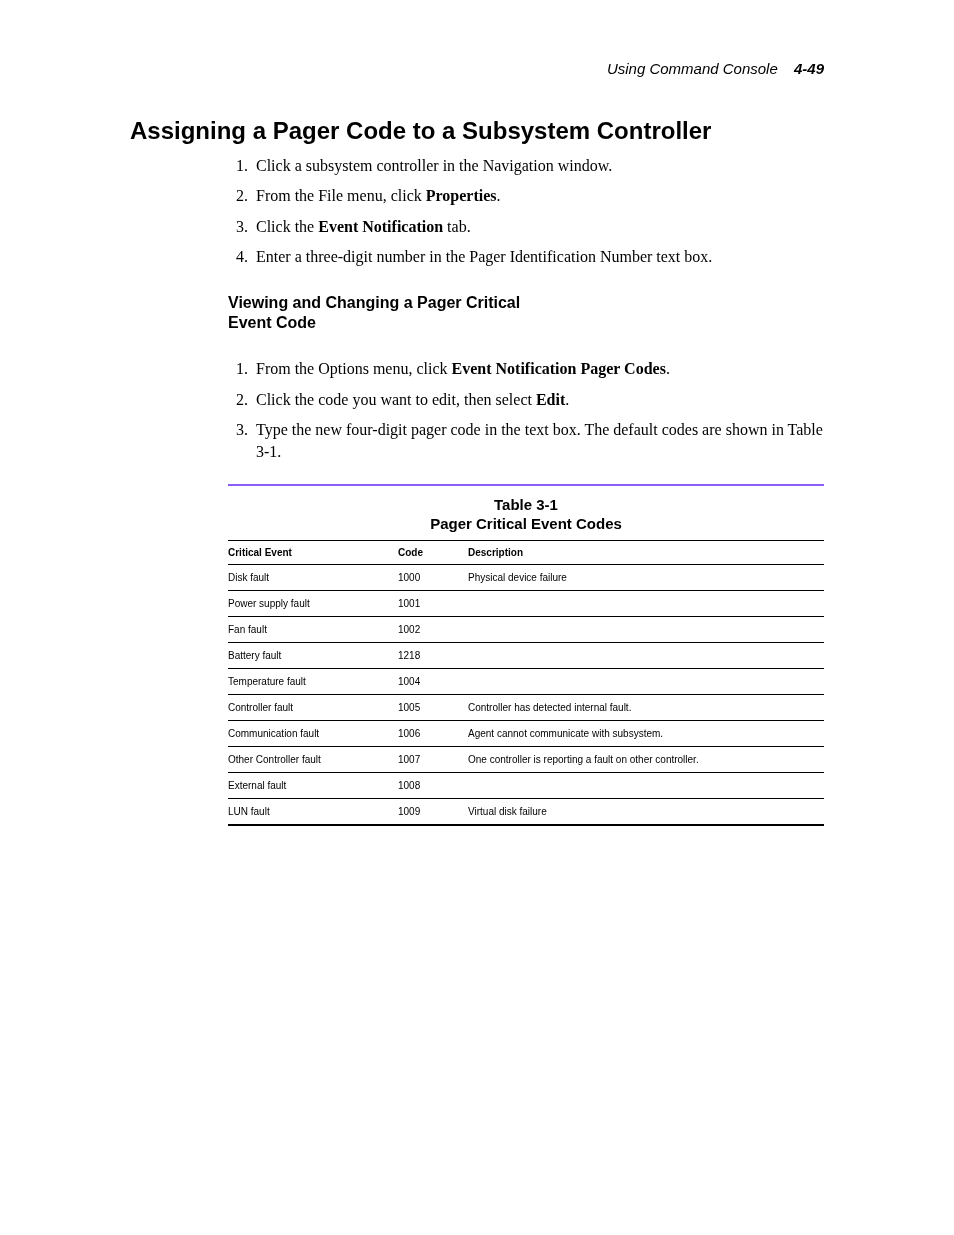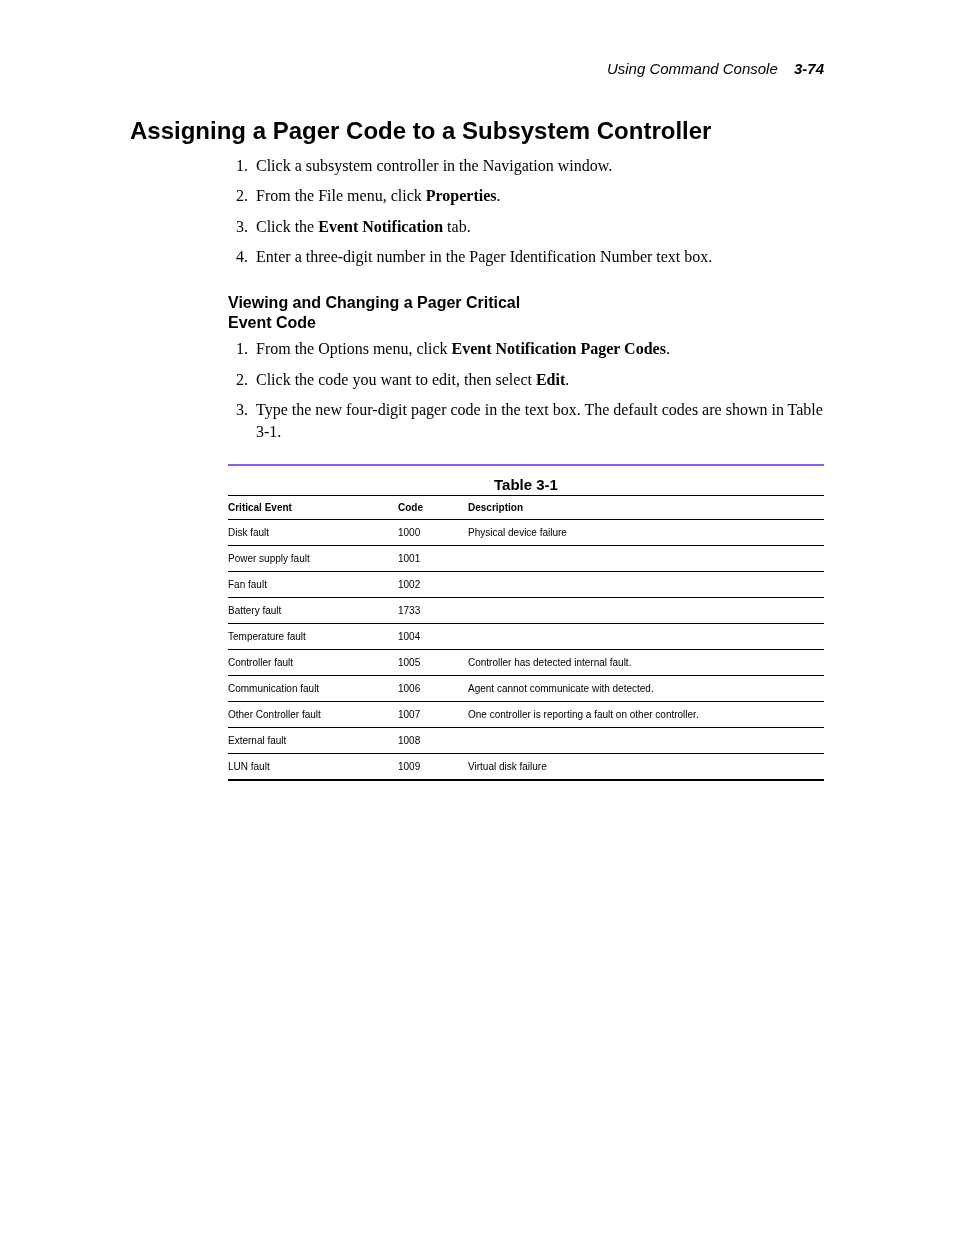--- a/index.html
+++ b/index.html
@@ -39,21 +39,21 @@
   ol.steps li {
     margin-bottom: 8px;
     padding-left: 4px;
     line-height: 1.4;
   }
   .bold { font-weight: bold; }
   h2.sub-title {
     font-family: Arial, Helvetica, sans-serif;
     font-weight: bold;
     font-size: 16px;
-    margin: 24px 0 4px 98px;
+    margin: 24px 0 24px 98px;
     max-width: 340px;
     line-height: 1.3;
   }
   .table-wrap {
     margin-left: 98px;
     margin-top: 20px;
     border-top: 2px solid #8b5cf6;
   }
   .table-title {
     font-family: Arial, Helvetica, sans-serif;
@@ -92,21 +92,21 @@
     border-bottom: 2px solid #000;
   }
   table.codes col.c1 { width: 170px; }
   table.codes col.c2 { width: 70px; }
 </style>
 </head>
 <body>
 
 <div class="running-head">
   <span>Using Command Console</span>
-  <span class="page-no">3-74</span>
+  <span class="page-no">4-49</span>
 </div>
 
 <h1 class="section-title">Assigning a Pager Code to a Subsystem Controller</h1>
 
 <ol class="steps" id="section-steps">
     <li>Click a subsystem controller in the Navigation window.</li>
     <li>From the File menu, click <span class="bold">Properties</span>.</li>
     <li>Click the <span class="bold">Event Notification</span> tab.</li>
     <li>Enter a three-digit number in the Pager Identification Number text box.</li>
   </ol>
@@ -114,20 +114,21 @@
 <h2 class="sub-title">Viewing and Changing a Pager Critical Event Code</h2>
 
 <ol class="steps" id="subsection-steps">
     <li>From the Options menu, click <span class="bold">Event Notification Pager Codes</span>.</li>
     <li>Click the code you want to edit, then select <span class="bold">Edit</span>.</li>
     <li>Type the new four-digit pager code in the text box. The default codes are shown in Table 3-1.</li>
   </ol>
 
 <div class="table-wrap">
   <div class="table-title">Table 3-1</div>
+  <div class="table-caption">Pager Critical Event Codes</div>
   <table class="codes">
     <colgroup>
         <col class="c1">
         <col class="c2">
         <col>
       </colgroup>
     <thead>
       <tr>
         <th>Critical Event</th>
         <th>Code</th>
@@ -145,37 +146,37 @@
           <td>1001</td>
           <td></td>
         </tr>
         <tr>
           <td>Fan fault</td>
           <td>1002</td>
           <td></td>
         </tr>
         <tr>
           <td>Battery fault</td>
-          <td>1733</td>
+          <td>1218</td>
           <td></td>
         </tr>
         <tr>
           <td>Temperature fault</td>
           <td>1004</td>
           <td></td>
         </tr>
         <tr>
           <td>Controller fault</td>
           <td>1005</td>
           <td>Controller has detected internal fault.</td>
         </tr>
         <tr>
           <td>Communication fault</td>
           <td>1006</td>
-          <td>Agent cannot communicate with detected.</td>
+          <td>Agent cannot communicate with subsystem.</td>
         </tr>
         <tr>
           <td>Other Controller fault</td>
           <td>1007</td>
           <td>One controller is reporting a fault on other controller.</td>
         </tr>
         <tr>
           <td>External fault</td>
           <td>1008</td>
           <td></td>

